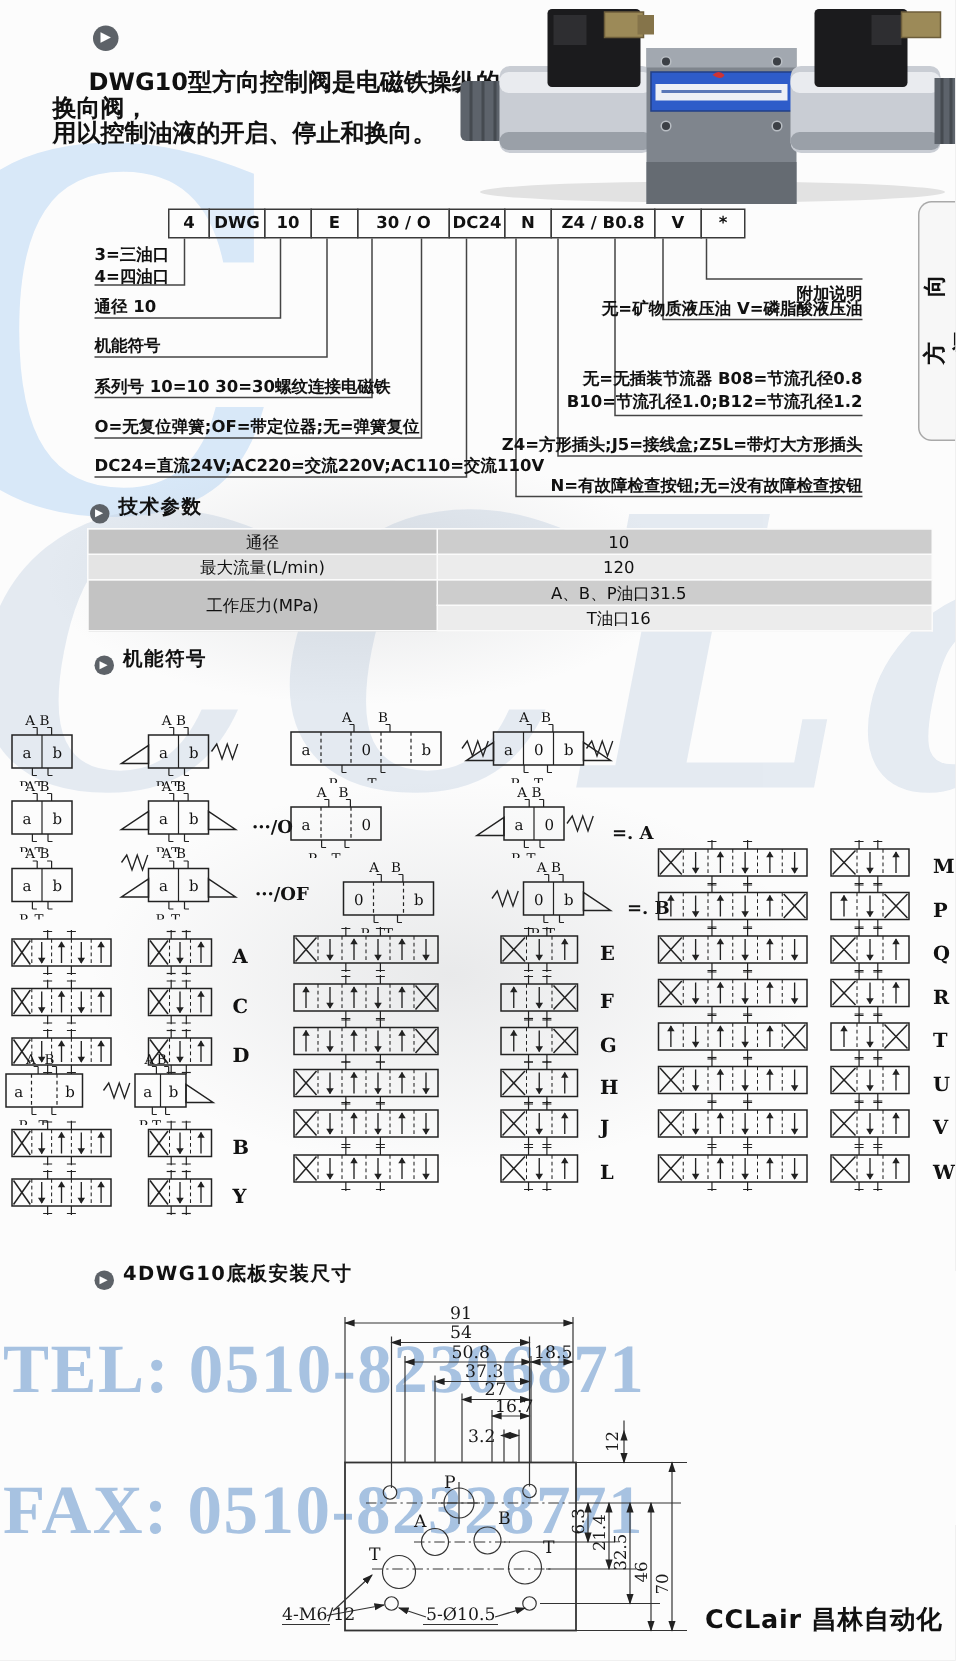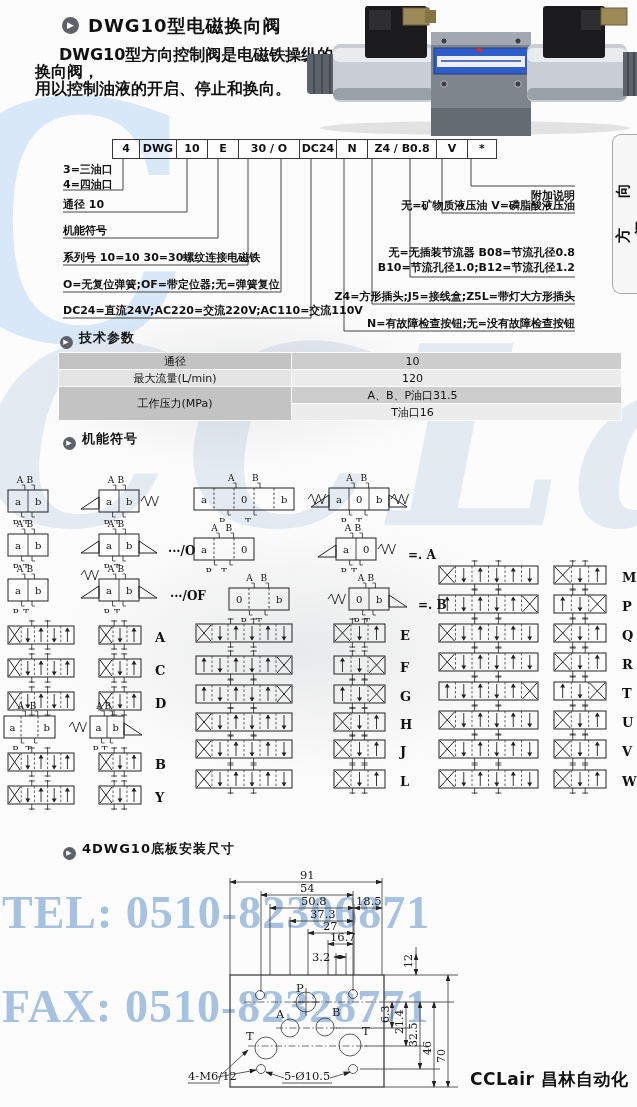--- a/index.html
+++ b/index.html
@@ -63,21 +63,20 @@
 <div class="page">
 
   <div class="wm wm-blob">C</div>
   <div class="wm wm-brand">CCLair</div>
   <div class="wm wm-gray1"></div>
   <div class="wm wm-gray2"></div>
   <div class="wm wm-tel">TEL: 0510-82306871</div>
   <div class="wm wm-fax">FAX: 0510-82328771</div>
 
   <div class="abs tico">▶</div>
-  <div class="abs title">DWG10型电磁换向阀</div>
   <div class="abs intro">
     <div class="ind">DWG10型方向控制阀是电磁铁操纵的换向阀，</div>
     <div>用以控制油液的开启、停止和换向。</div>
   </div>
 
   <svg class="abs" style="left:305px;top:0;" width="332" height="138" viewBox="0 0 332 138">
     <ellipse cx="170" cy="128" rx="155" ry="7" fill="#000" opacity="0.1"></ellipse>
 
     <rect x="2" y="54" width="30" height="40" rx="4" fill="#5d636b"></rect>
     <line x1="9" y1="54" x2="9" y2="94" stroke="#454a50" stroke-width="2"></line>

